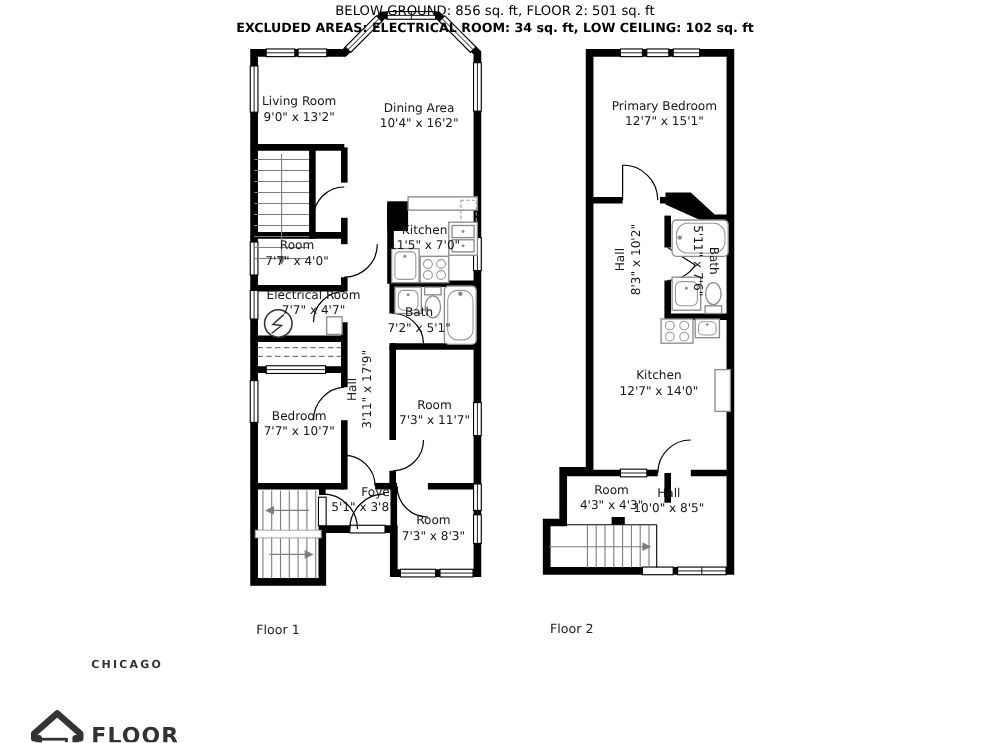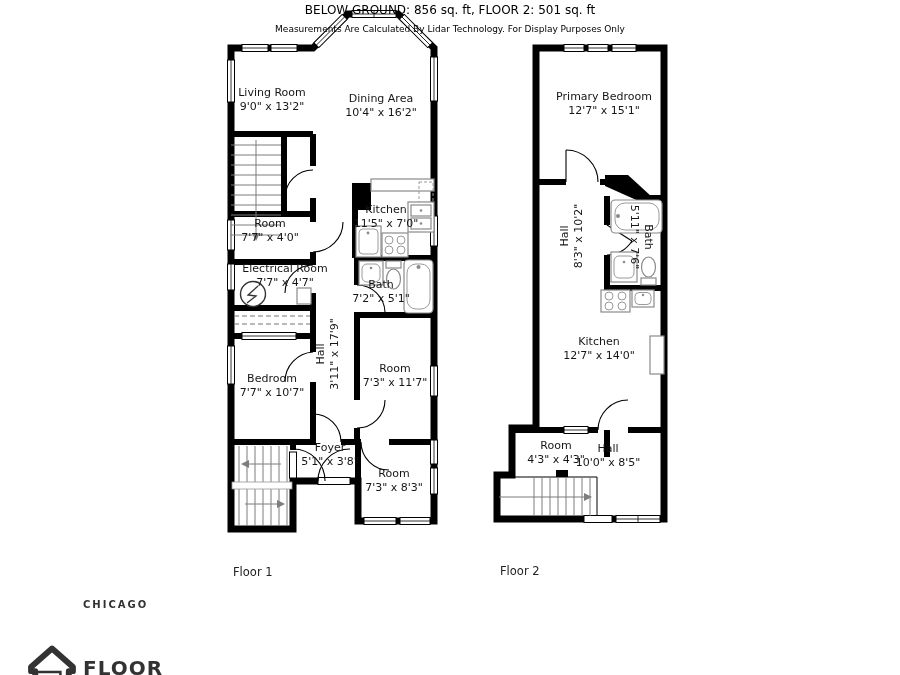--- a/index.html
+++ b/index.html
@@ -376,21 +376,21 @@
       <div>3'11" x 17'9"</div>
 </div>
 <div class="room-label" style="left:272px;top:386px;">
   <div>Bedroom</div>
       <div>7'7" x 10'7"</div>
 </div>
 <div class="room-label" style="left:395px;top:376px;">
   <div>Room</div>
       <div>7'3" x 11'7"</div>
 </div>
-<div class="room-label" style="left:330px;top:455px;">
+<div class="room-label" style="left:330px;top:455px;text-align:right;">
   <div>Foyer</div>
       <div>5'1" x 3'8"</div>
 </div>
 <div class="room-label" style="left:394px;top:481px;">
   <div>Room</div>
       <div>7'3" x 8'3"</div>
 </div>
 
 <div class="room-label" style="left:604px;top:104px;">
   <div>Primary Bedroom</div>
@@ -429,16 +429,16 @@
   </svg>
   <div class="logo-text">
     <div class="l1">CHICAGO</div>
     <div class="l2">FLOOR</div>
     <div class="l3">PHOTOS</div>
   </div>
 </div>
 
 <div class="summary">
   <div class="s2">BELOW GROUND: 856 sq. ft, FLOOR 2: 501 sq. ft</div>
-  <div class="s4">Measurements Are Calculated By Lidar Technology. For Display Purposes Only</div>
+  <div class="s3">EXCLUDED AREAS: ELECTRICAL ROOM: 34 sq. ft, LOW CEILING: 102 sq. ft</div>
 </div>
 
 </div>
 
 </body></html>

